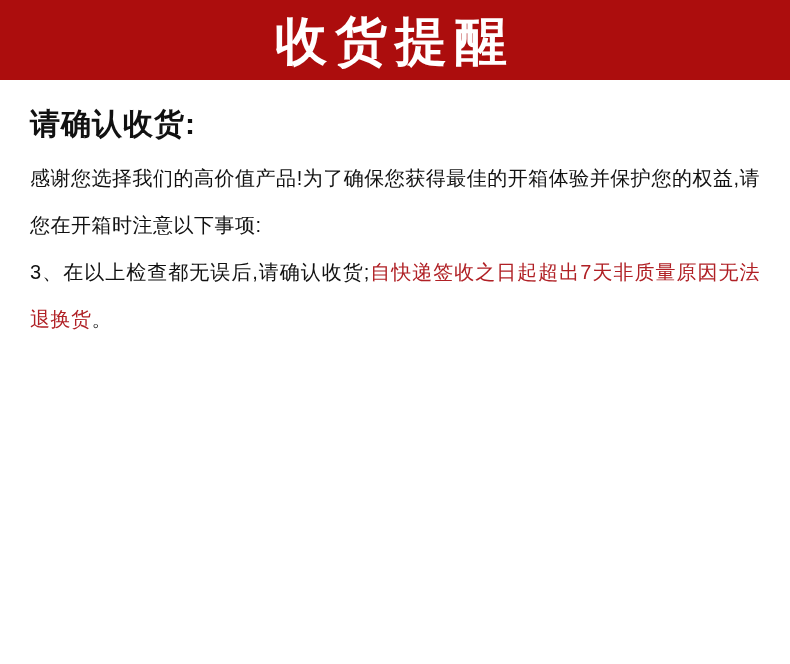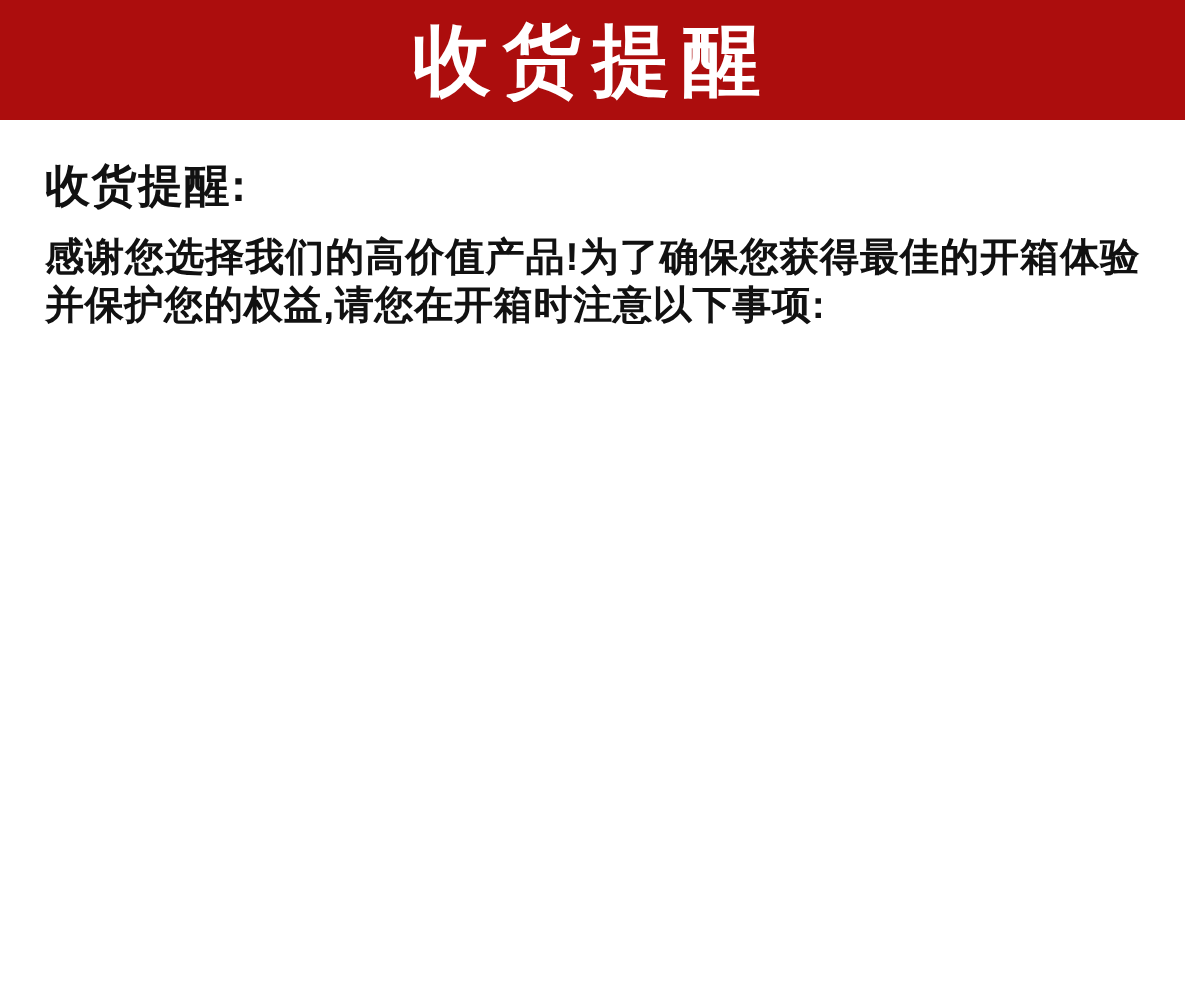--- a/index.html
+++ b/index.html
@@ -38,44 +38,45 @@
     color: var(--text-black, #111111);
   }
   .greeting {
     margin: 24px 0 10px 0;
     font-size: 30px;
     font-weight: 700;
     letter-spacing: 1px;
   }
   .para {
     margin: 0;
-    font-size: 26px;
-    font-weight: 700;
-    line-height: 32px;
+    font-size: 20px;
+    font-weight: 400;
+    line-height: 47px;
     letter-spacing: 0.5px;
     text-align: justify;
   }
   .para.item-first {
     margin-top: 14px;
   }
   .run-black { color: var(--text-black, #111111); }
   .run-red   { color: var(--text-red, #b02025); }
 </style>
 </head>
 <body>
 
 <div class="page">
 
   <div class="header-banner">
     <h1 class="page-title">收货提醒</h1>
   </div>
 
   <div class="notice-body">
 
-    <p class="greeting">收货提醒:</p>
+    <p class="greeting">请确认收货:</p>
 
     <p class="para"><span class="run-black">感谢您选择我们的高价值产品!为了确保您获得最佳的开箱体验并保护您的权益,请您在开箱时注意以下事项:</span></p>
 
 
 
+    <p class="para"><span class="run-black">3、在以上检查都无误后,请确认收货;</span><span class="run-red">自快递签收之日起超出7天非质量原因无法退换货</span><span class="run-black">。</span></p>
 
   </div>
 </div>
 
 </body></html>

